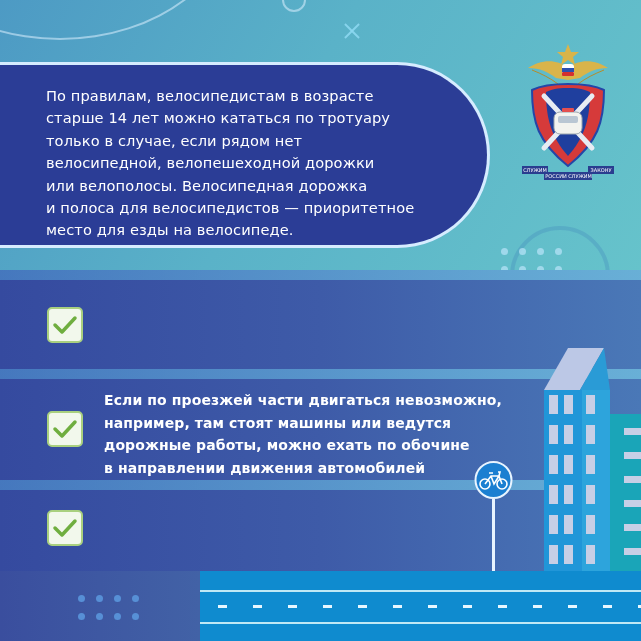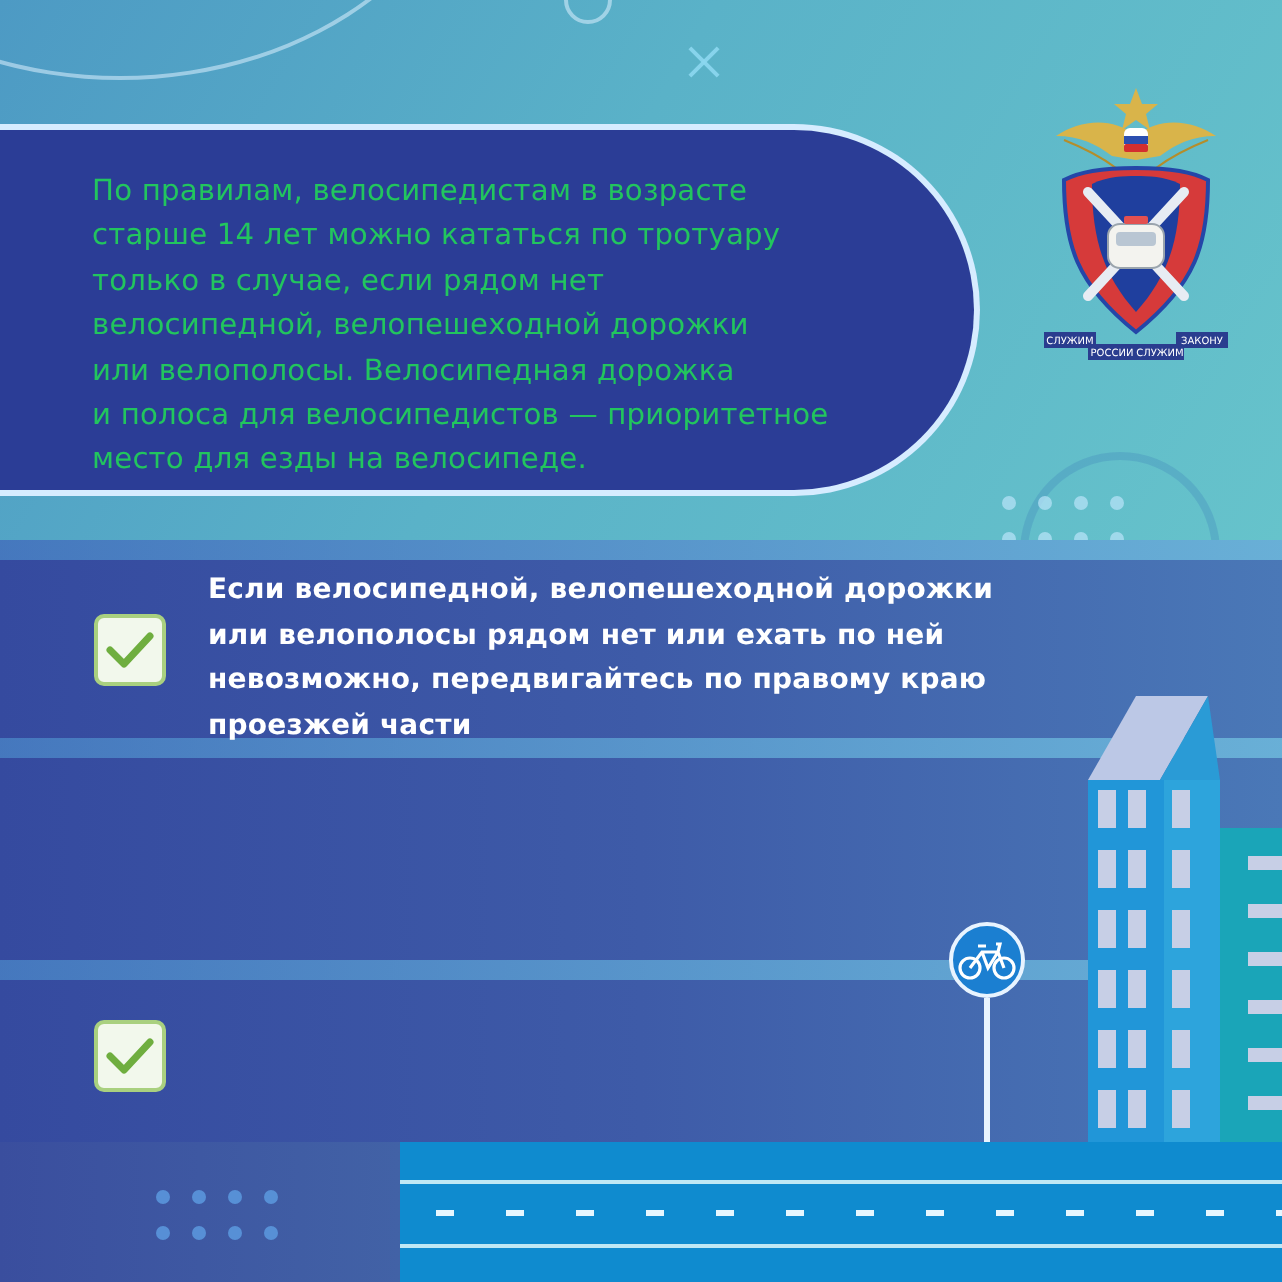--- a/index.html
+++ b/index.html
@@ -45,21 +45,21 @@
   .dots-bottom span { background: rgba(90, 150, 220, 0.9); }
 
   .intro-panel {
     position: absolute; left: 0; top: 62px; width: 490px; height: 186px;
     background: #2b3d96;
     border: 3px solid #d6ecff; border-left: none;
     border-radius: 0 95px 95px 0;
     padding: 20px 40px 0 46px;
   }
   .intro-text {
-    color: #22c55e; font-size: 14.6px; line-height: 22.4px; letter-spacing: 0.1px;
+    color: #ffffff; font-size: 14.6px; line-height: 22.4px; letter-spacing: 0.1px;
     white-space: pre-line;
   }
   .emblem {
     position: absolute; left: 518px; top: 38px; width: 100px; height: 150px;
   }
 
   .rules-area {
     position: absolute; left: 0; top: 270px; width: 641px; height: 301px;
     background: linear-gradient(90deg, #354a9f 0%, #3e5ba8 50%, #4a78b7 100%);
   }
@@ -174,26 +174,33 @@
   <div class="stripe" style="top:0px;"></div>
   <div class="stripe" style="top:99px;"></div>
   <div class="stripe" style="top:210px;"></div>
 
   <div class="rule" style="top:10px; height:89px;">
     <div class="check-box" style="top:27px;">
       <svg width="26" height="20" viewBox="0 0 26 20">
           <path d="M3 10 L10 17 L23 3" stroke="#6fae3f" stroke-width="3.5" fill="none" stroke-linecap="round" stroke-linejoin="round"></path>
         </svg>
     </div>
-    <p class="rule-text" style="top:4px;">Если велосипедной, велопешеходной дорожки
-или велополосы рядом нет или ехать по ней
-невозможно, передвигайтесь по правому краю
-проезжей части</p>
-  </div>
-
+  </div>
+
+  <div class="rule" style="top:109px; height:101px;">
+    <div class="check-box" style="top:32px;">
+      <svg width="26" height="20" viewBox="0 0 26 20">
+          <path d="M3 10 L10 17 L23 3" stroke="#6fae3f" stroke-width="3.5" fill="none" stroke-linecap="round" stroke-linejoin="round"></path>
+        </svg>
+    </div>
+    <p class="rule-text" style="top:10px;">Если по проезжей части двигаться невозможно,
+например, там стоят машины или ведутся
+дорожные работы, можно ехать по обочине
+в направлении движения автомобилей</p>
+  </div>
 
   <div class="rule" style="top:220px; height:81px;">
     <div class="check-box" style="top:20px;">
       <svg width="26" height="20" viewBox="0 0 26 20">
           <path d="M3 10 L10 17 L23 3" stroke="#6fae3f" stroke-width="3.5" fill="none" stroke-linecap="round" stroke-linejoin="round"></path>
         </svg>
     </div>
   </div>
 </div>
 

